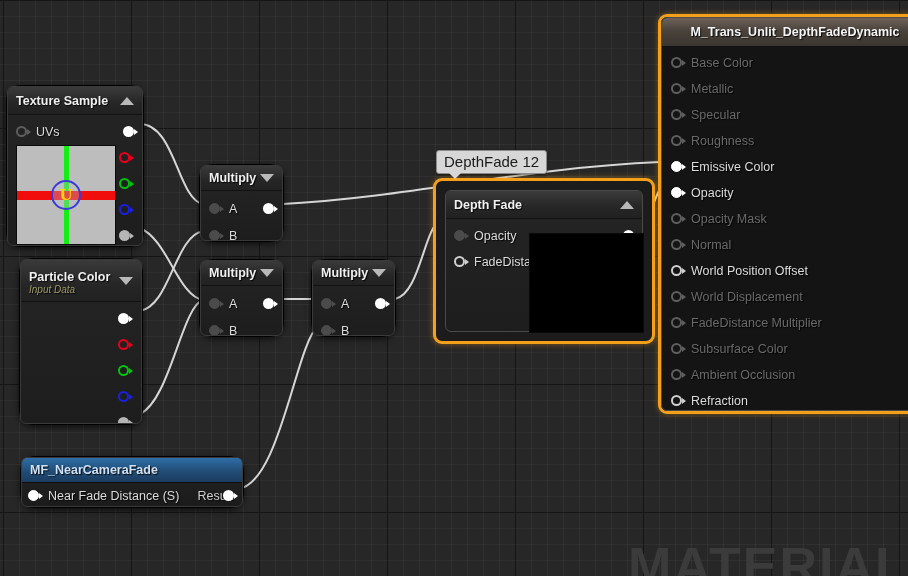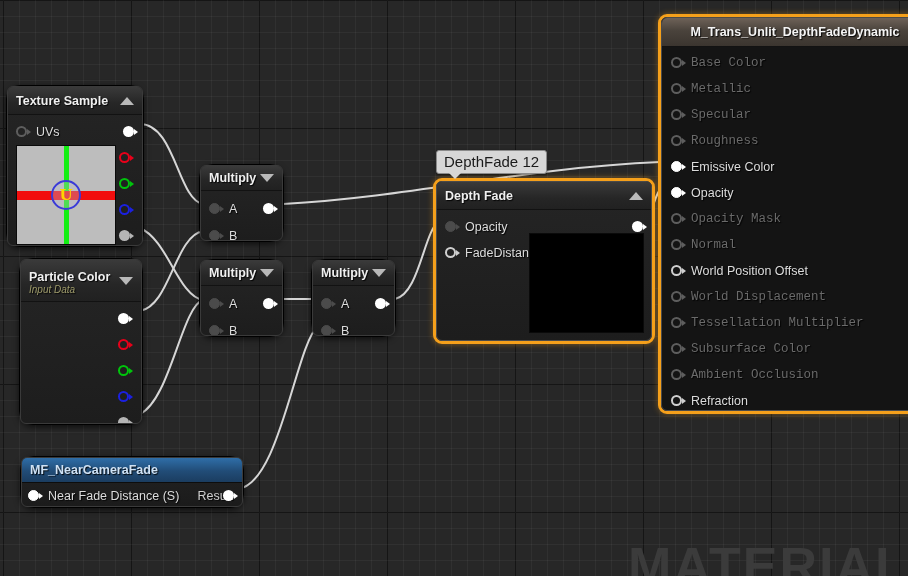--- a/index.html
+++ b/index.html
@@ -73,21 +73,21 @@
   }
   .arrow.up{border-left:7px solid transparent;border-right:7px solid transparent;border-bottom:8px solid #b9b9b9;}
   .arrow.down{border-left:7px solid transparent;border-right:7px solid transparent;border-top:8px solid #b9b9b9;}
 
   .nbody{padding:4px 0;position:relative;}
   .prow{
     display:flex;align-items:center;height:26px;padding:0 8px;
     position:relative;
   }
   .pname{color:#dcdcdc;font-size:12.5px;white-space:nowrap;text-shadow:1px 1px 1px rgba(0,0,0,0.85);}
-  .pname.dim{color:#6a6a6a;font-family:Liberation Mono, monospace;}
+  .pname.dim{color:#6a6a6a;}
 
   
   .pin{position:relative;width:15px;height:12px;flex:0 0 15px;margin-right:5px;}
   .pin .disc{
     position:absolute;left:0;top:0;width:11px;height:11px;border-radius:50%;
     box-sizing:border-box;
   }
   .pin .tri{
     position:absolute;left:11px;top:3px;width:0;height:0;
     border-top:3px solid transparent;border-bottom:3px solid transparent;
@@ -147,21 +147,21 @@
   #node-multiply-3{left:311px;top:259px;}
   .mul .nhdr{height:24px;}
   .mul .prow{height:27px;}
 
   
   #node-depth-fade{
     left:433px;top:178px;width:222px;height:166px;
     border:3px solid #f5a01b;border-radius:9px;
     background:#1c1c1c;
     box-shadow:0 0 6px rgba(245,160,27,0.45);
-    padding:0;
+    padding:9px;
   }
   #node-depth-fade .node-inner{border:1px solid #4a4a4a;border-radius:6px;}
   .df-thumb{
     position:absolute;right:8px;bottom:8px;width:115px;height:100px;
     background:#000;border:1px solid #0a0a0a;box-sizing:border-box;
   }
 
   
   #node-mf-nearcamerafade{left:20px;top:456px;width:224px;height:52px;}
   #node-mf-nearcamerafade .node-inner{background:linear-gradient(to bottom,#232323 0%,#1b1b1b 100%);}
@@ -553,21 +553,21 @@
               <span class="disc"></span>
               <span class="tri"></span>
             </span>
             <span class="pname dim">World Displacement</span>
           </div>
           <div class="prow">
             <span class="pin hollow-dim">
               <span class="disc"></span>
               <span class="tri"></span>
             </span>
-            <span class="pname dim">Tessellation Multiplier</span>
+            <span class="pname dim">FadeDistance Multiplier</span>
           </div>
           <div class="prow">
             <span class="pin hollow-dim">
               <span class="disc"></span>
               <span class="tri"></span>
             </span>
             <span class="pname dim">Subsurface Color</span>
           </div>
           <div class="prow">
             <span class="pin hollow-dim">

